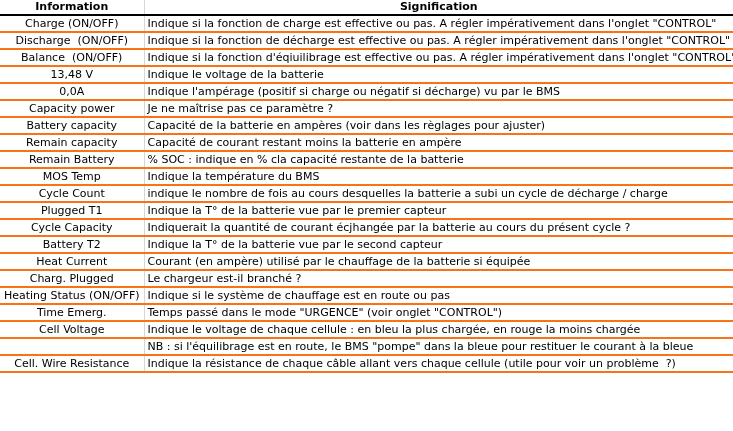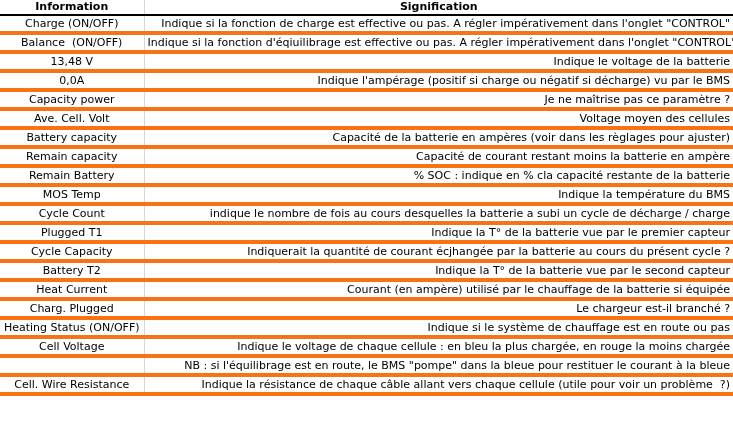--- a/index.html
+++ b/index.html
@@ -31,28 +31,28 @@
   thead th {
     height: 14px;
     line-height: 14px;
     font-weight: bold;
     text-align: center;
     border-bottom: 2px solid #000000;
   }
   tbody td {
     height: 15px;
     line-height: 15px;
-    border-bottom: 4px solid #f97316;
+    border-bottom: 2px solid #f97316;
   }
   th.info, td.info {
     border-right: 1px solid #d6d6d6;
     text-align: center;
   }
   td.sig {
-    text-align: right;
+    text-align: left;
   }
 </style>
 </head>
 <body>
 
 <div id="sheet">
   <table>
     <colgroup>
       <col class="c-info">
       <col class="c-sig">
@@ -62,38 +62,38 @@
         <th class="info">Information</th>
         <th class="sig">Signification</th>
       </tr>
     </thead>
     <tbody id="rows">
         <tr>
           <td class="info">Charge (ON/OFF)</td>
           <td class="sig">Indique si la fonction de charge est effective ou pas. A régler impérativement dans l'onglet "CONTROL"</td>
         </tr>
         <tr>
+          <td class="info">Discharge  (ON/OFF)</td>
+          <td class="sig">Indique si la fonction de décharge est effective ou pas. A régler impérativement dans l'onglet "CONTROL"</td>
+        </tr>
+        <tr>
           <td class="info">Balance  (ON/OFF)</td>
           <td class="sig">Indique si la fonction d'éqiuilibrage est effective ou pas. A régler impérativement dans l'onglet "CONTROL"</td>
         </tr>
         <tr>
           <td class="info">13,48 V</td>
           <td class="sig">Indique le voltage de la batterie</td>
         </tr>
         <tr>
           <td class="info">0,0A</td>
           <td class="sig">Indique l'ampérage (positif si charge ou négatif si décharge) vu par le BMS</td>
         </tr>
         <tr>
           <td class="info">Capacity power</td>
           <td class="sig">Je ne maîtrise pas ce paramètre ?</td>
-        </tr>
-        <tr>
-          <td class="info">Ave. Cell. Volt</td>
-          <td class="sig">Voltage moyen des cellules</td>
         </tr>
         <tr>
           <td class="info">Battery capacity</td>
           <td class="sig">Capacité de la batterie en ampères (voir dans les règlages pour ajuster)</td>
         </tr>
         <tr>
           <td class="info">Remain capacity</td>
           <td class="sig">Capacité de courant restant moins la batterie en ampère</td>
         </tr>
         <tr>
@@ -126,20 +126,24 @@
         </tr>
         <tr>
           <td class="info">Charg. Plugged</td>
           <td class="sig">Le chargeur est-il branché ?</td>
         </tr>
         <tr>
           <td class="info">Heating Status (ON/OFF)</td>
           <td class="sig">Indique si le système de chauffage est en route ou pas</td>
         </tr>
         <tr>
+          <td class="info">Time Emerg.</td>
+          <td class="sig">Temps passé dans le mode "URGENCE" (voir onglet "CONTROL")</td>
+        </tr>
+        <tr>
           <td class="info">Cell Voltage</td>
           <td class="sig">Indique le voltage de chaque cellule : en bleu la plus chargée, en rouge la moins chargée</td>
         </tr>
         <tr>
           <td class="info"></td>
           <td class="sig">NB : si l'équilibrage est en route, le BMS "pompe" dans la bleue pour restituer le courant à la bleue</td>
         </tr>
         <tr>
           <td class="info">Cell. Wire Resistance</td>
           <td class="sig">Indique la résistance de chaque câble allant vers chaque cellule (utile pour voir un problème  ?)</td>

